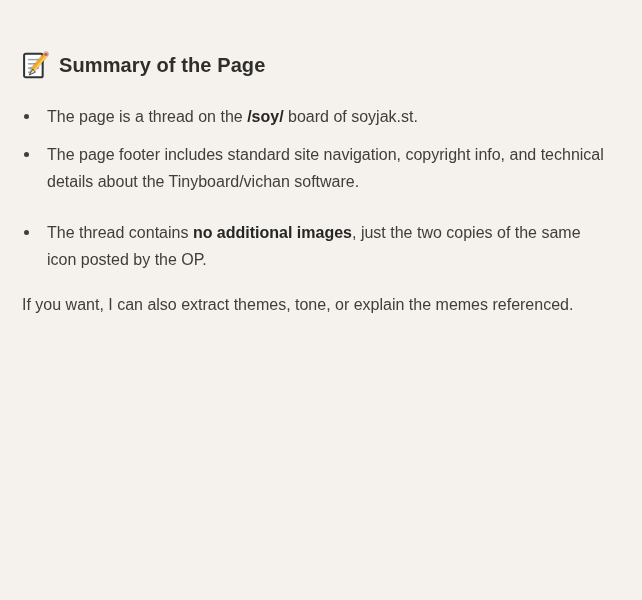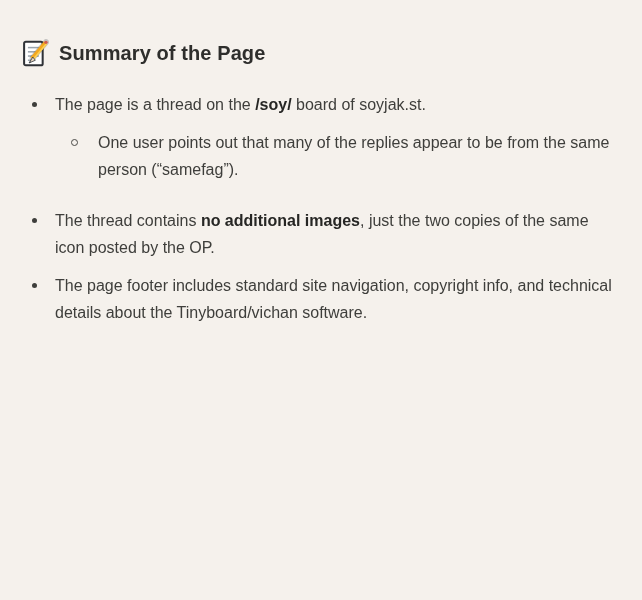--- a/index.html
+++ b/index.html
@@ -9,28 +9,28 @@
     --title:#2e2e2c;
   }
   html,body{margin:0;padding:0;}
   body{
     width:642px;height:600px;
     background:var(--bg);
     font-family:"Liberation Sans", sans-serif;
     color:var(--text);
     overflow:hidden;
   }
-  .card{padding:39px 22px 0 22px;}
+  .card{padding:51px 22px 0 22px;}
   .header{display:flex;align-items:center;gap:10px;margin-bottom:23px;}
   .header .icon{display:inline-flex;flex:0 0 auto;}
   .header h1{
     margin:0;font-size:20px;font-weight:bold;color:var(--title);
     letter-spacing:.1px;
   }
-  ul.list{list-style:none;margin:8px;padding:0;max-width:582px;}
+  ul.list{list-style:none;margin:0;padding:0;max-width:582px;}
   ul.list li{
     position:relative;
     font-size:16px;line-height:27px;
     margin:11px 0;
   }
   ul.list li.top{padding-left:25px;}
   ul.list li.top::before{
     content:"";position:absolute;left:2px;top:11px;
     width:5px;height:5px;border-radius:50%;background:var(--text);
   }
@@ -65,18 +65,18 @@
         <path d="M12.8 21.2 L8.4 28.2 L15.8 25.0 Z" fill="#ead9c0" stroke="#3a3f45" stroke-width="1"></path>
         <path d="M9.6 26.2 L8.4 28.2 L10.7 27.3 Z" fill="#3a3f45"></path>
         <circle cx="28.4" cy="3.8" r="2" fill="#d25c4d"></circle>
       </svg>
     </span>
     <h1>Summary of the Page</h1>
   </div>
 
   <ul class="list" id="summary-list">
       <li class="top"><span>The page is a thread on the </span><strong>/soy/</strong><span> board of soyjak.st.</span></li>
-      <li class="sub"><span>One user points out that many of the replies appear to be from the same person (“samefag”).</span></li>
+      <li class="top"><span>The page footer includes standard site navigation, copyright info, and technical details about the Tinyboard/vichan software.</span></li>
       <li class="top after-sub"><span>The thread contains </span><strong>no additional images</strong><span>, just the two copies of the same icon posted by the OP.</span></li>
-      <li class="top"><span>The page footer includes standard site navigation, copyright info, and technical details about the Tinyboard/vichan software.</span></li>
     </ul>
 
+  <p class="closing">If you want, I can also extract themes, tone, or explain the memes referenced.</p>
 </div>
 
 </body></html>

